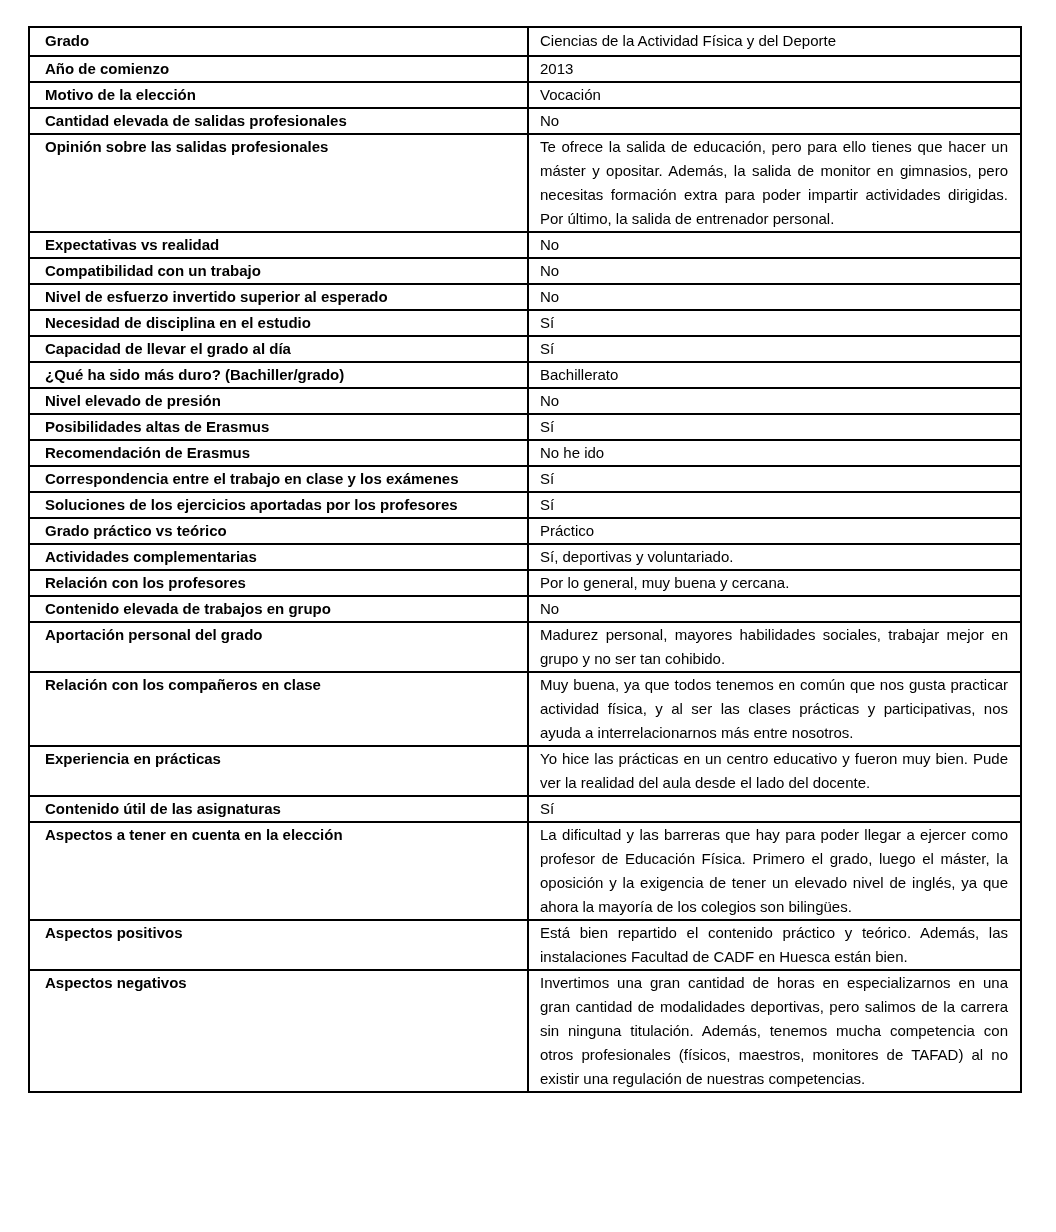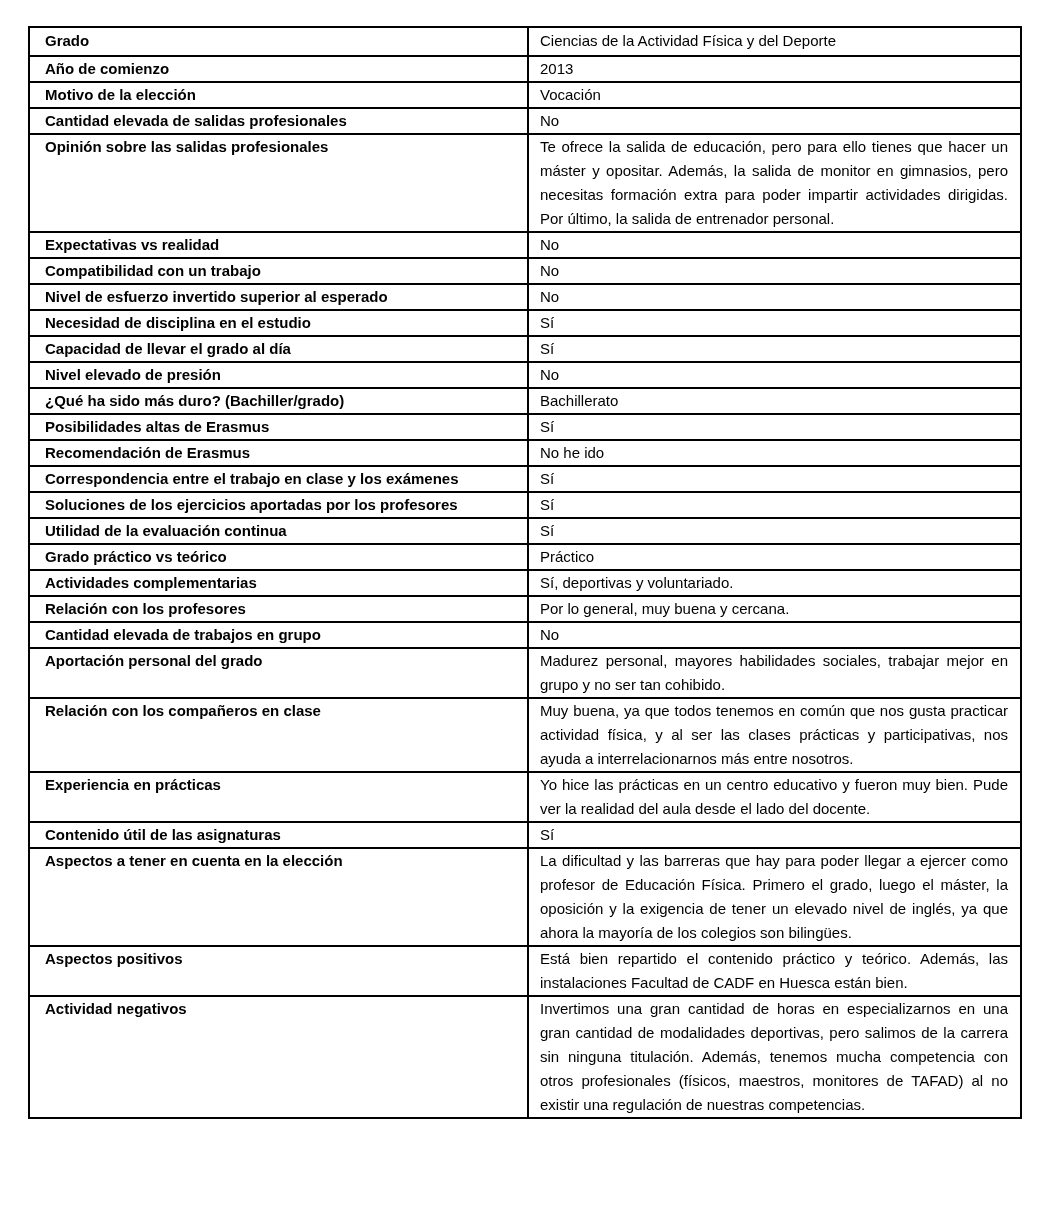--- a/index.html
+++ b/index.html
@@ -86,61 +86,57 @@
     </tr>
     <tr>
       <td class="label">Necesidad de disciplina en el estudio</td>
       <td class="value">Sí</td>
     </tr>
     <tr>
       <td class="label">Capacidad de llevar el grado al día</td>
       <td class="value">Sí</td>
     </tr>
     <tr>
+      <td class="label">¿Qué ha sido más duro? (Bachiller/grado)</td>
+      <td class="value">Bachillerato</td>
+    </tr>
+    <tr>
       <td class="label">Nivel elevado de presión</td>
       <td class="value">No</td>
-    </tr>
-    <tr>
-      <td class="label">¿Qué ha sido más duro? (Bachiller/grado)</td>
-      <td class="value">Bachillerato</td>
     </tr>
     <tr>
       <td class="label">Posibilidades altas de Erasmus</td>
       <td class="value">Sí</td>
     </tr>
     <tr>
       <td class="label">Recomendación de Erasmus</td>
       <td class="value">No he ido</td>
     </tr>
     <tr>
       <td class="label">Correspondencia entre el trabajo en clase y los exámenes</td>
       <td class="value">Sí</td>
     </tr>
     <tr>
       <td class="label">Soluciones de los ejercicios aportadas por los profesores</td>
       <td class="value">Sí</td>
     </tr>
     <tr>
-      <td class="label">Utilidad de la evaluación continua</td>
-      <td class="value">Sí</td>
-    </tr>
-    <tr>
       <td class="label">Grado práctico vs teórico</td>
       <td class="value">Práctico</td>
     </tr>
     <tr>
       <td class="label">Actividades complementarias</td>
       <td class="value">Sí, deportivas y voluntariado.</td>
     </tr>
     <tr>
       <td class="label">Relación con los profesores</td>
       <td class="value">Por lo general, muy buena y cercana.</td>
     </tr>
     <tr>
-      <td class="label">Cantidad elevada de trabajos en grupo</td>
+      <td class="label">Contenido elevada de trabajos en grupo</td>
       <td class="value">No</td>
     </tr>
     <tr>
       <td class="label">Aportación personal del grado</td>
       <td class="value">Madurez personal, mayores habilidades sociales, trabajar mejor en grupo y no ser tan cohibido.</td>
     </tr>
     <tr>
       <td class="label">Relación con los compañeros en clase</td>
       <td class="value">Muy buena, ya que todos tenemos en común que nos gusta practicar actividad física, y al ser las clases prácticas y participativas, nos ayuda a interrelacionarnos más entre nosotros.</td>
     </tr>
@@ -154,17 +150,17 @@
     </tr>
     <tr>
       <td class="label">Aspectos a tener en cuenta en la elección</td>
       <td class="value">La dificultad y las barreras que hay para poder llegar a ejercer como profesor de Educación Física. Primero el grado, luego el máster, la oposición y la exigencia de tener un elevado nivel de inglés, ya que ahora la mayoría de los colegios son bilingües.</td>
     </tr>
     <tr>
       <td class="label">Aspectos positivos</td>
       <td class="value">Está bien repartido el contenido práctico y teórico. Además, las instalaciones Facultad de CADF en Huesca están bien.</td>
     </tr>
     <tr>
-      <td class="label">Actividad negativos</td>
+      <td class="label">Aspectos negativos</td>
       <td class="value">Invertimos una gran cantidad de horas en especializarnos en una gran cantidad de modalidades deportivas, pero salimos de la carrera sin ninguna titulación. Además, tenemos mucha competencia con otros profesionales (físicos, maestros, monitores de TAFAD) al no existir una regulación de nuestras competencias.</td>
     </tr>
   </tbody>
 </table>
 
 </body></html>

